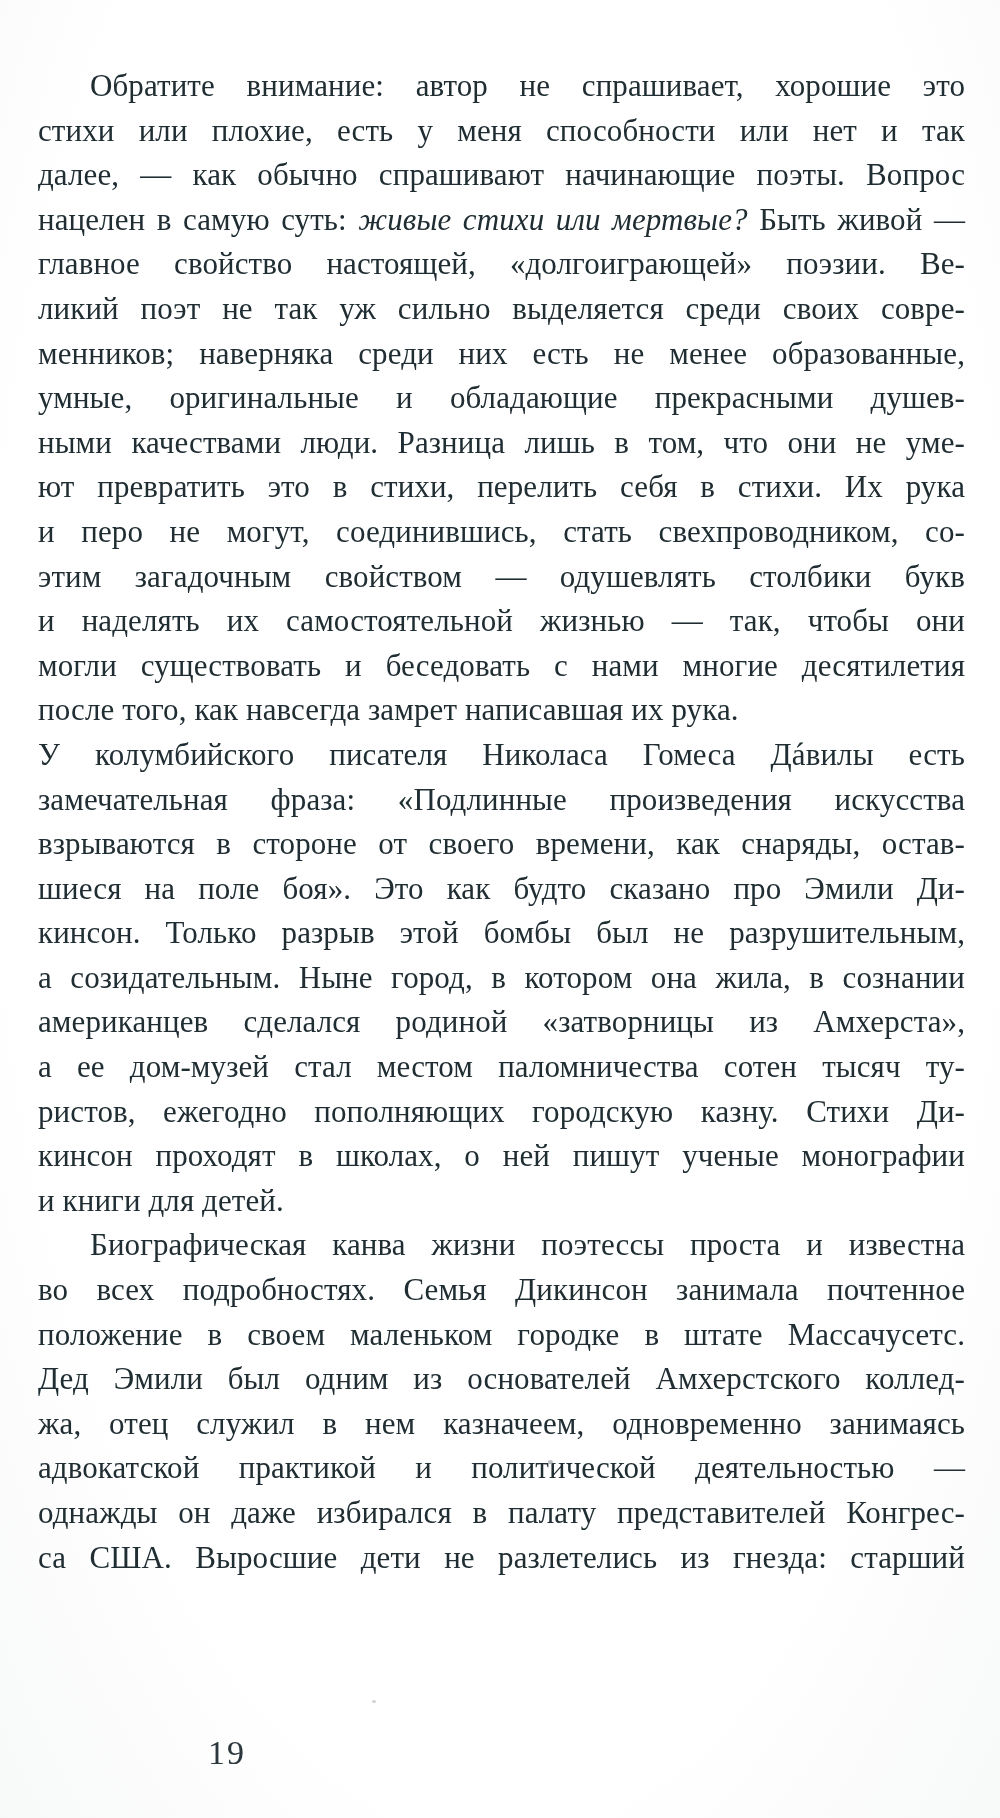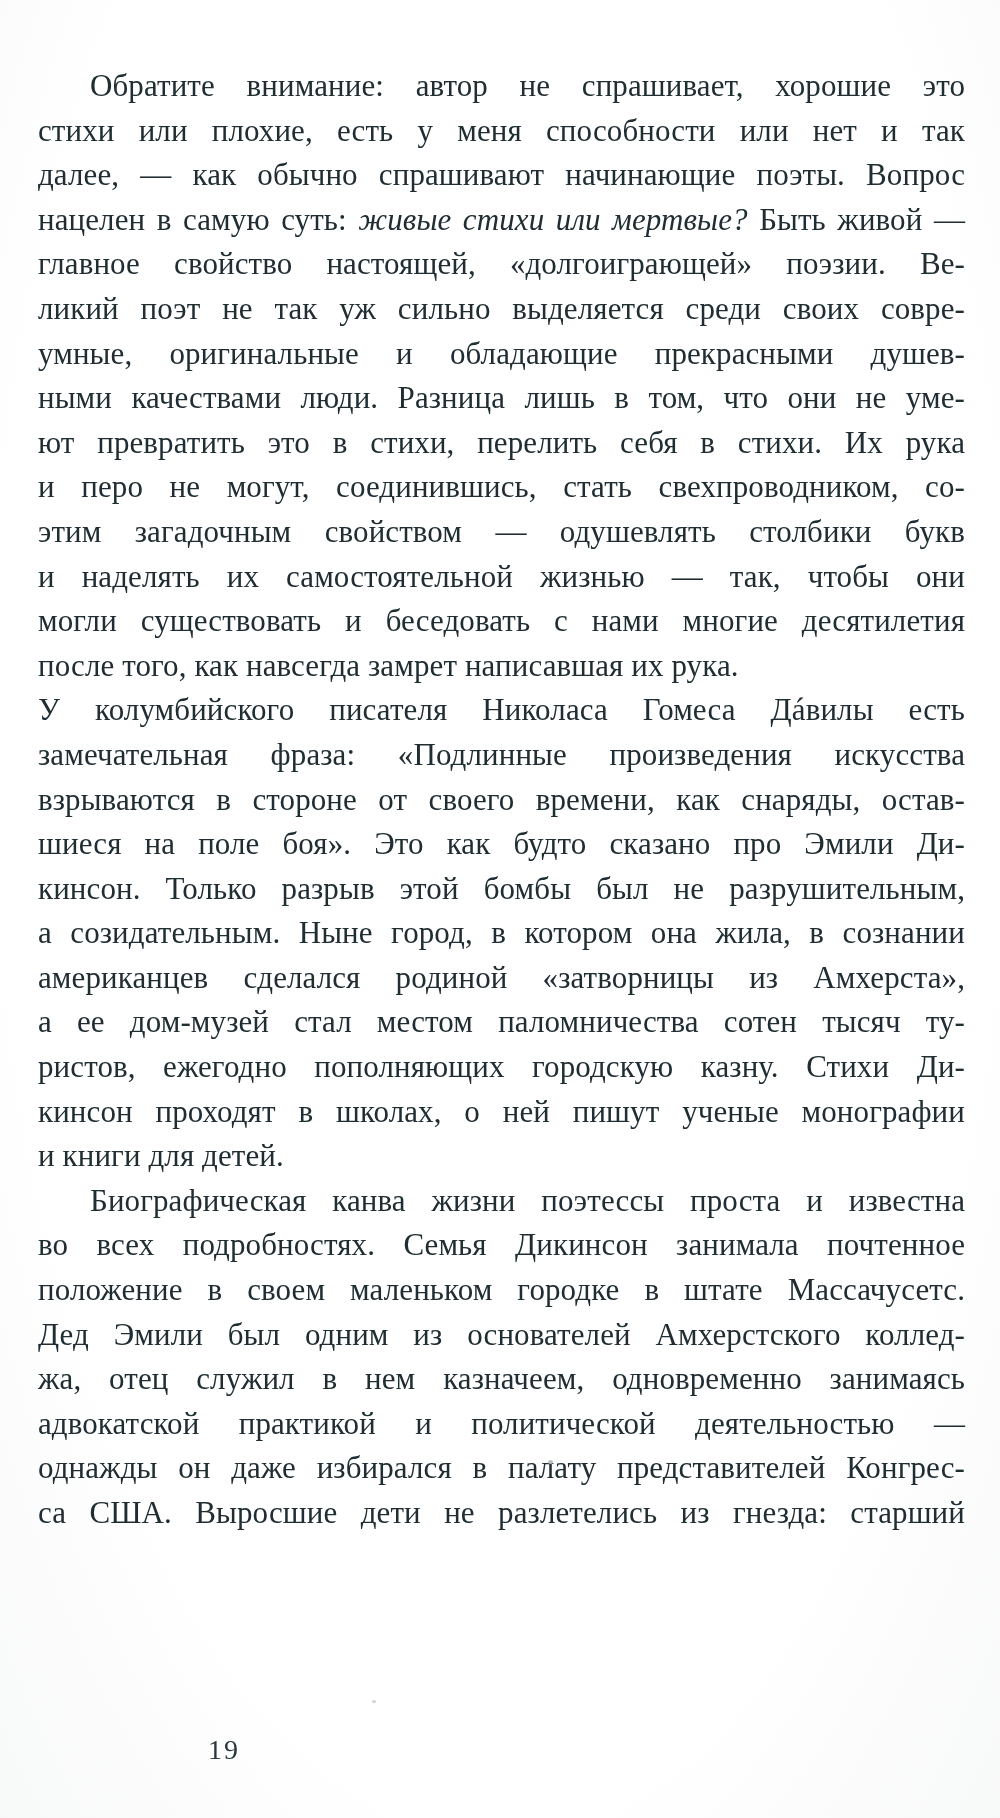--- a/index.html
+++ b/index.html
@@ -48,21 +48,21 @@
   .line.end {
     text-align-last: left;
   }
   .line .italic {
     font-style: italic;
   }
   .page-number {
     position: absolute;
     left: 208px;
     top: 1734px;
-    font-size: 28px;
+    font-size: 34px;
     letter-spacing: 2px;
     color: #2a373c;
   }
   .speck {
     position: absolute;
     border-radius: 50%;
     background: #b9bfc0;
   }
   .speck-1 { left: 548px; top: 1460px; width: 5px; height: 4px; }
   .speck-2 { left: 372px; top: 1700px; width: 4px; height: 3px; opacity: .7; }
@@ -72,20 +72,21 @@
 
 <div class="page">
   <main class="text-block">
       <div class="paragraph section-after">
         <div class="line indent"><span>Обратите внимание: автор не спрашивает, хорошие это</span></div>
         <div class="line"><span>стихи или плохие, есть у меня способности или нет и так</span></div>
         <div class="line"><span>далее, — как обычно спрашивают начинающие поэты. Вопрос</span></div>
         <div class="line"><span>нацелен в самую суть: </span><span class="italic">живые стихи или мертвые?</span><span> Быть живой —</span></div>
         <div class="line"><span>главное свойство настоящей, «долгоиграющей» поэзии. Ве-</span></div>
         <div class="line"><span>ликий поэт не так уж сильно выделяется среди своих совре-</span></div>
+        <div class="line"><span>менников; наверняка среди них есть не менее образованные,</span></div>
         <div class="line"><span>умные, оригинальные и обладающие прекрасными душев-</span></div>
         <div class="line"><span>ными качествами люди. Разница лишь в том, что они не уме-</span></div>
         <div class="line"><span>ют превратить это в стихи, перелить себя в стихи. Их рука</span></div>
         <div class="line"><span>и перо не могут, соединившись, стать свехпроводником, со-</span></div>
         <div class="line"><span>этим загадочным свойством — одушевлять столбики букв</span></div>
         <div class="line"><span>и наделять их самостоятельной жизнью — так, чтобы они</span></div>
         <div class="line"><span>могли существовать и беседовать с нами многие десятилетия</span></div>
         <div class="line end"><span>после того, как навсегда замрет написавшая их рука.</span></div>
       </div>
       <div class="paragraph">

